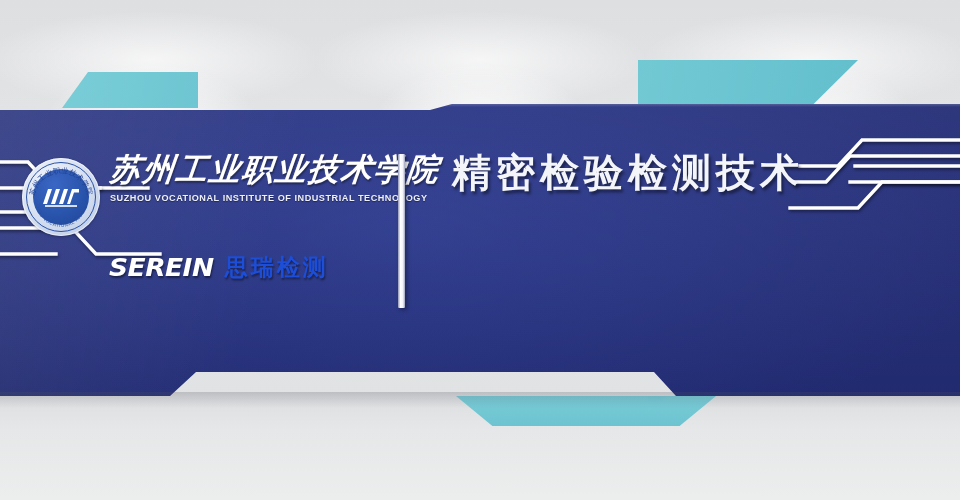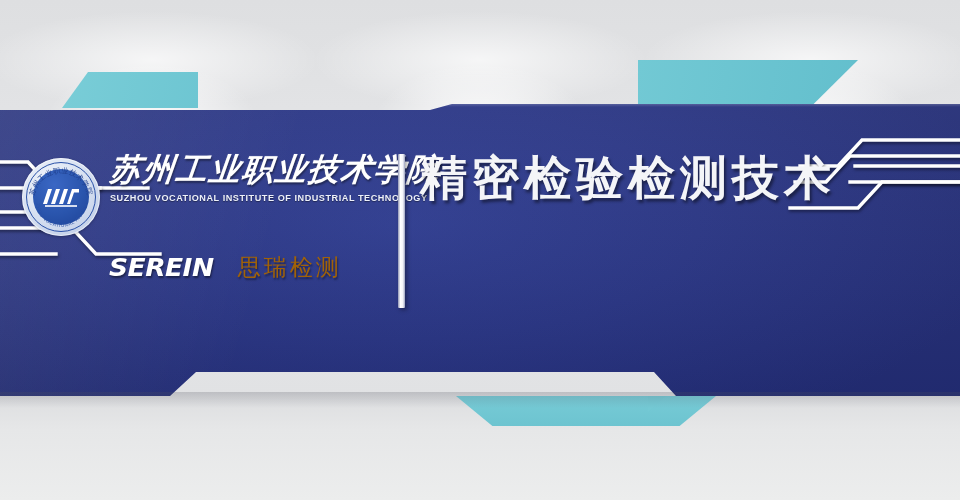--- a/index.html
+++ b/index.html
@@ -134,53 +134,54 @@
   }
   .uni-en {
     margin-top:5px;
     font-size:9.1px; font-weight:700; color:#eef1fa;
     letter-spacing:.55px; white-space:nowrap;
     text-shadow:0 1px 1px rgba(0,0,0,.4);
   }
 
   .serein-row {
     position:absolute; left:98px; top:100px;
-    display:flex; align-items:center; gap:27px;
+    display:flex; align-items:center; gap:14px;
   }
   .serein-mark {
     font-family:"DejaVu Sans","Liberation Sans",sans-serif;
     font-size:25px; font-weight:800; color:#ffffff;
     letter-spacing:-0.5px; font-style:italic;
     transform:scaleX(1.06);
     text-shadow:1px 2px 2px rgba(0,0,0,.45);
   }
   .serein-cn {
     font-family:"DejaVu Sans","Liberation Sans",sans-serif;
-    font-size:23px; font-weight:400; color:#a16207;
+    font-size:23px; font-weight:700; color:#1d4ed8;
     letter-spacing:3px;
     text-shadow:1px 2px 2px rgba(0,0,0,.42);
   }
 
   
   .divider {
     position:absolute; left:398px; top:50px; width:7px; height:154px;
     background:linear-gradient(90deg,#8e94b4 0%, #ffffff 35%, #f3f4f8 70%, #9aa0bd 100%);
     border-radius:1px;
     box-shadow:2px 2px 4px rgba(0,0,0,.35);
   }
 
   
   .title-col {
     position:absolute; left:420px; top:46px; width:530px;
   }
   .title-line {
     font-family:"DejaVu Sans","Liberation Sans",sans-serif;
-    font-size:47px; font-weight:700; color:#f4f5f8;
+    font-size:39px; font-weight:700; color:#f4f5f8;
     letter-spacing:5px; line-height:1.18; white-space:nowrap;
     text-shadow:2px 3px 3px rgba(0,0,0,.45);
+    margin-left:32px;
   }
 
   
   .traces { position:absolute; left:0; top:104px; width:960px; height:292px; pointer-events:none; }
   .traces path {
     fill:none; stroke:#ffffff; stroke-width:3.4;
     stroke-linecap:square; stroke-linejoin:miter;
     filter:drop-shadow(1px 2px 1.5px rgba(0,0,0,.42));
   }
 

